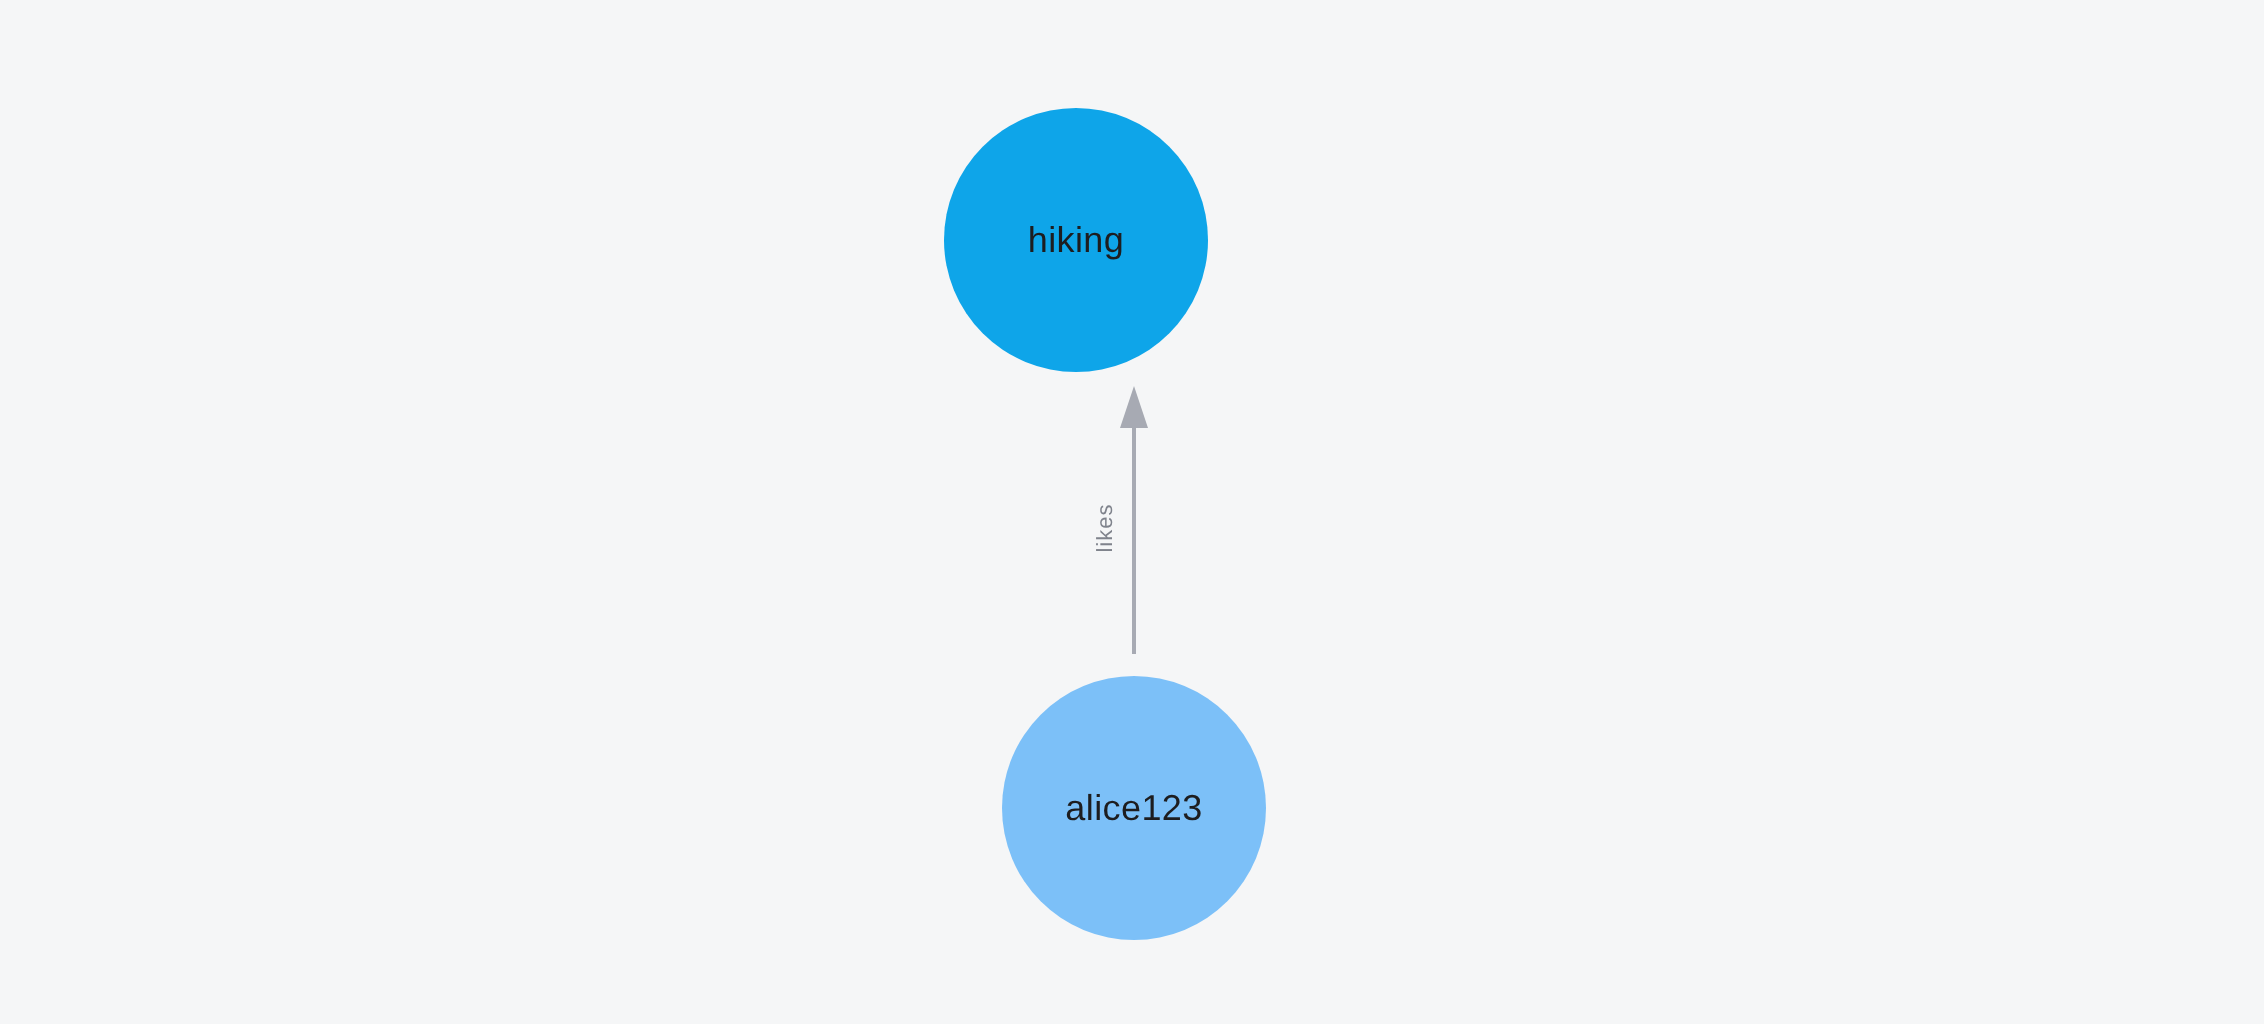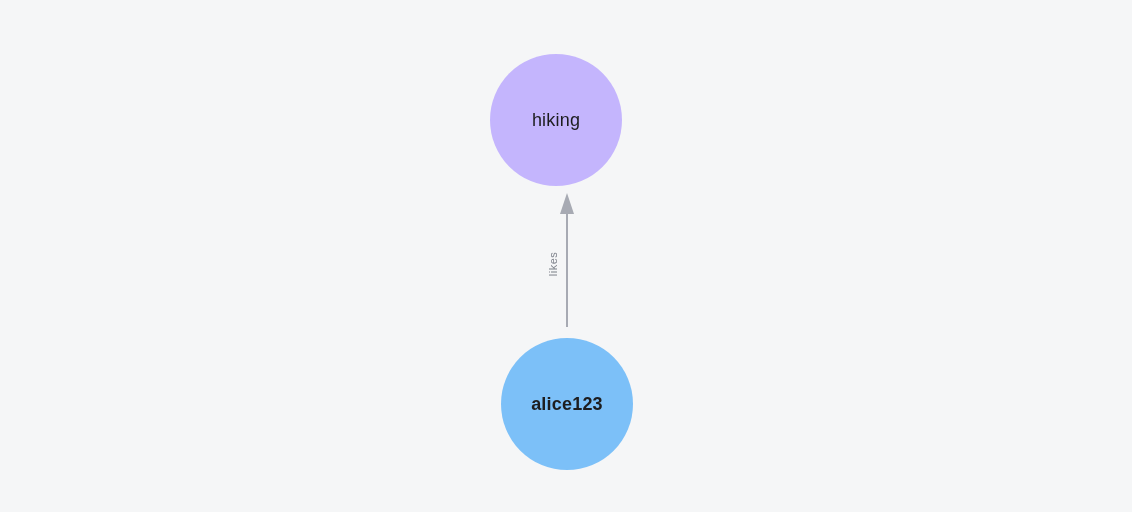--- a/index.html
+++ b/index.html
@@ -25,30 +25,29 @@
       height: 132px;
       border-radius: 50%;
       display: flex;
       align-items: center;
       justify-content: center;
       cursor: pointer;
       user-select: none;
     }
 
     .node--hiking {
-      left: 490px;
+      left: 472px;
       top: 54px;
-      background: #c4b5fd;
+      background: #0ea5e9;
     }
 
     .node--alice {
       left: 501px;
       top: 338px;
       background: #7cc0f8;
-      font-weight: bold;
     }
 
     .node-label {
       font-size: 18px;
       line-height: 1;
       color: #1d1d1f;
       letter-spacing: 0.2px;
     }
 
     .edge {

